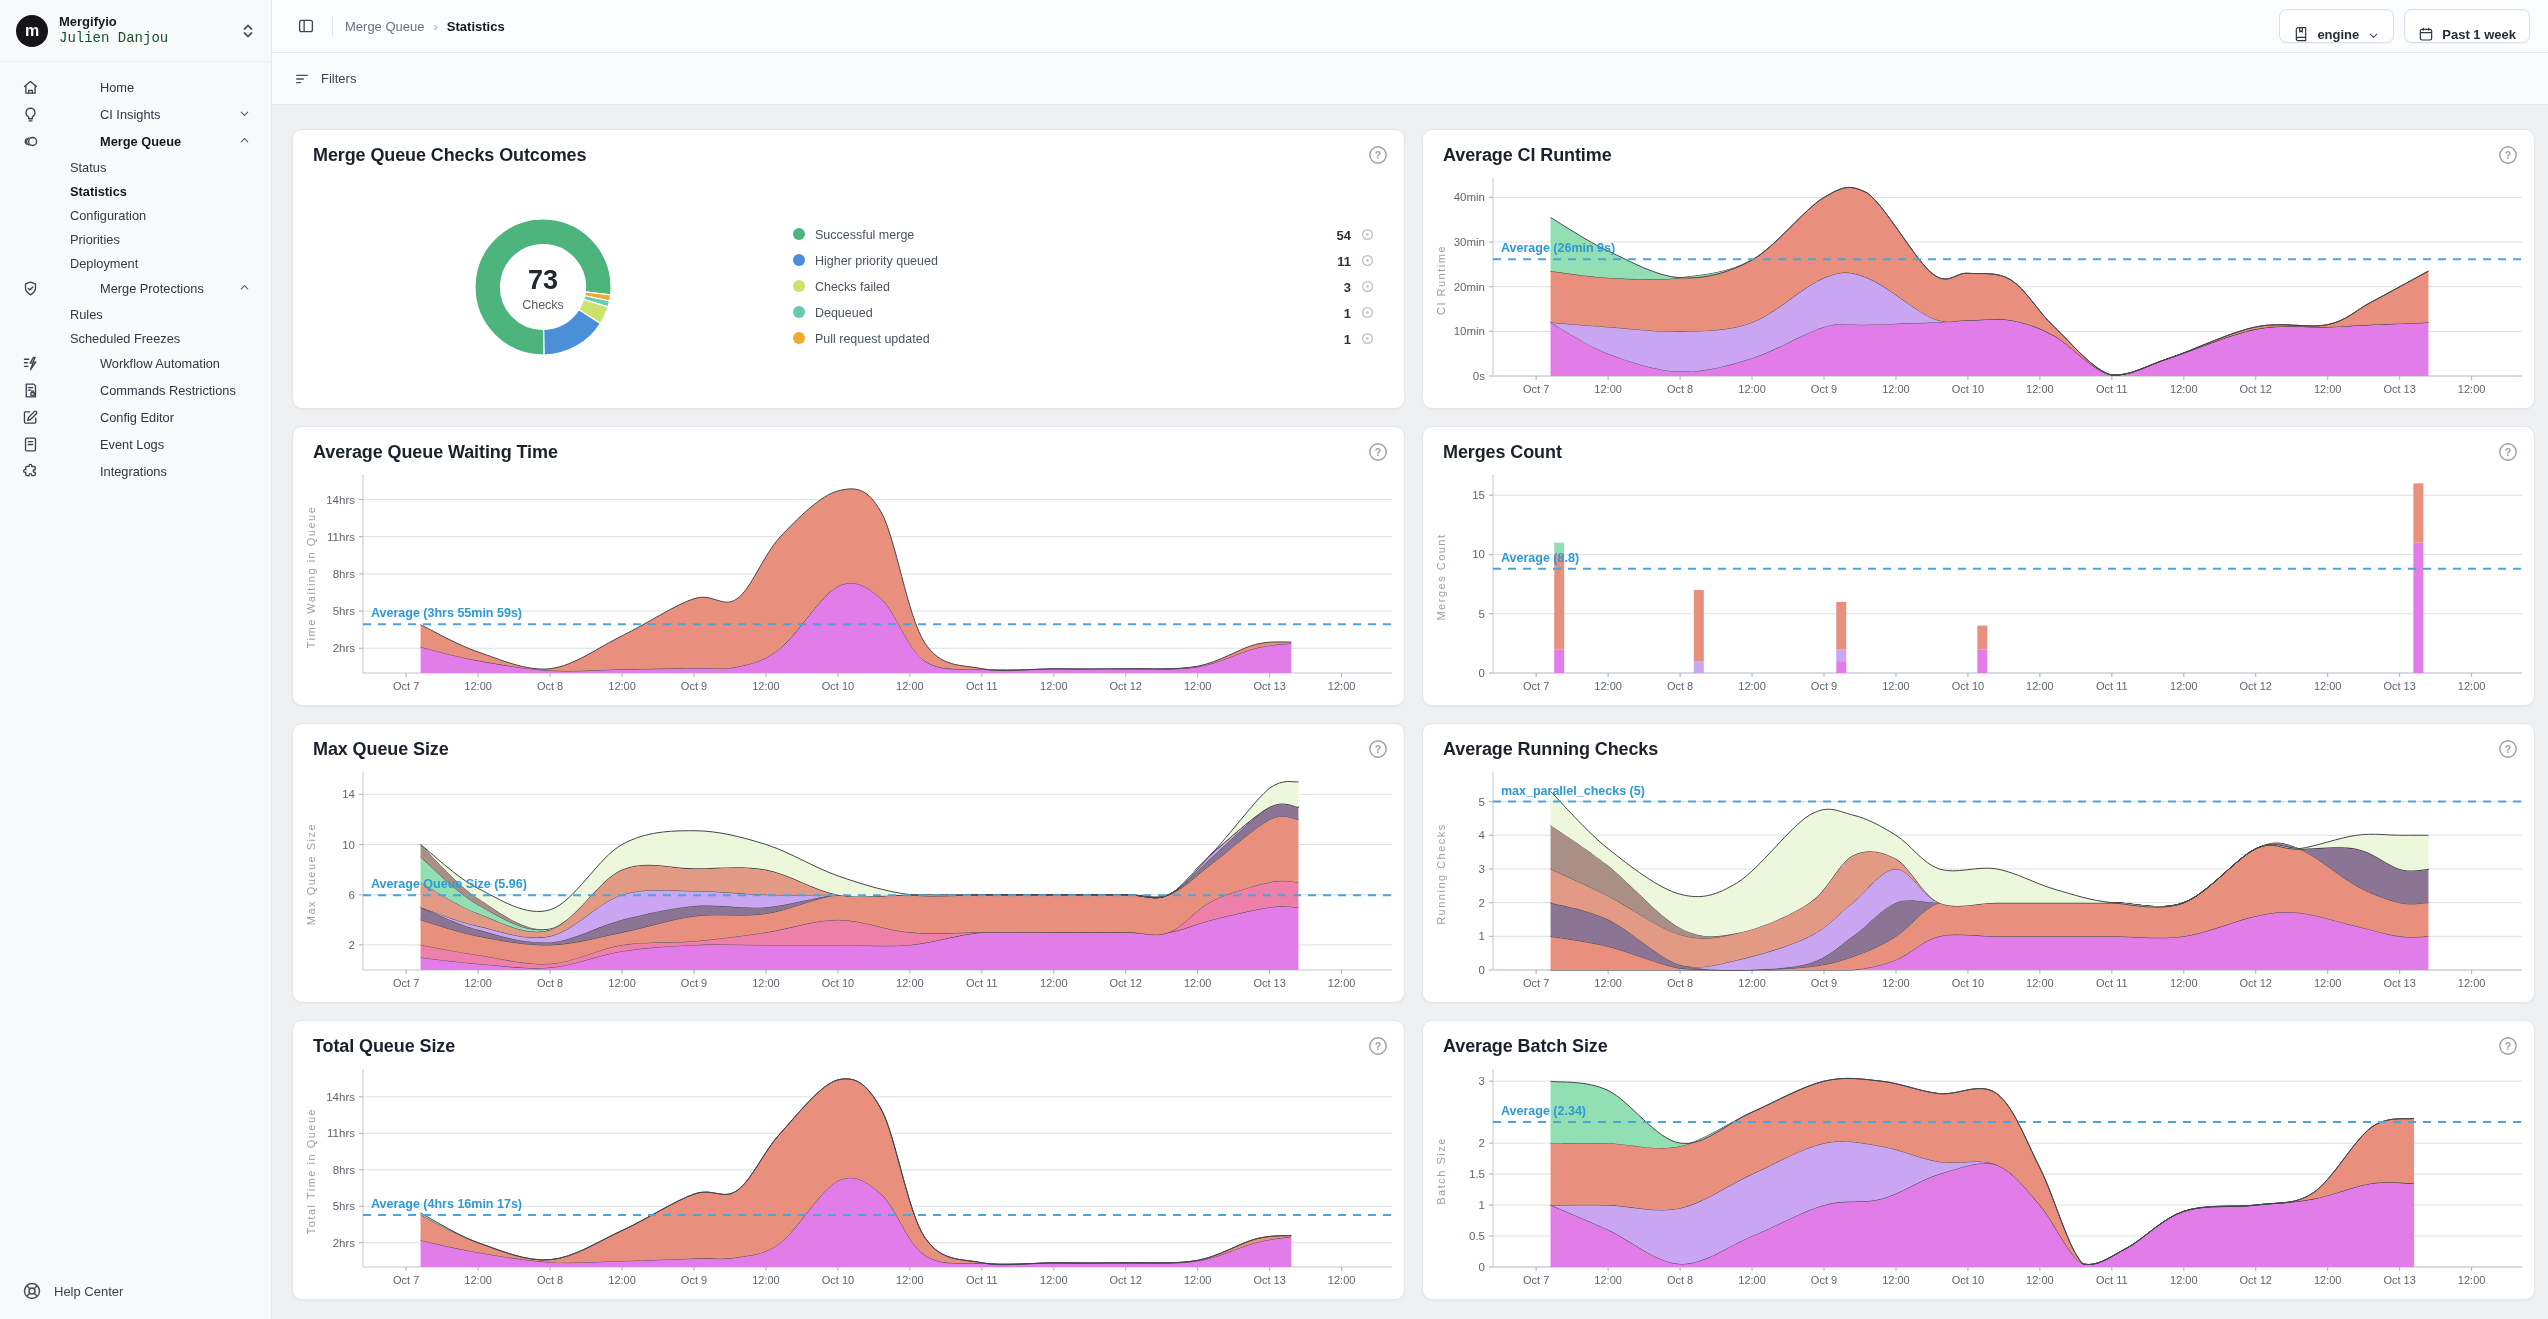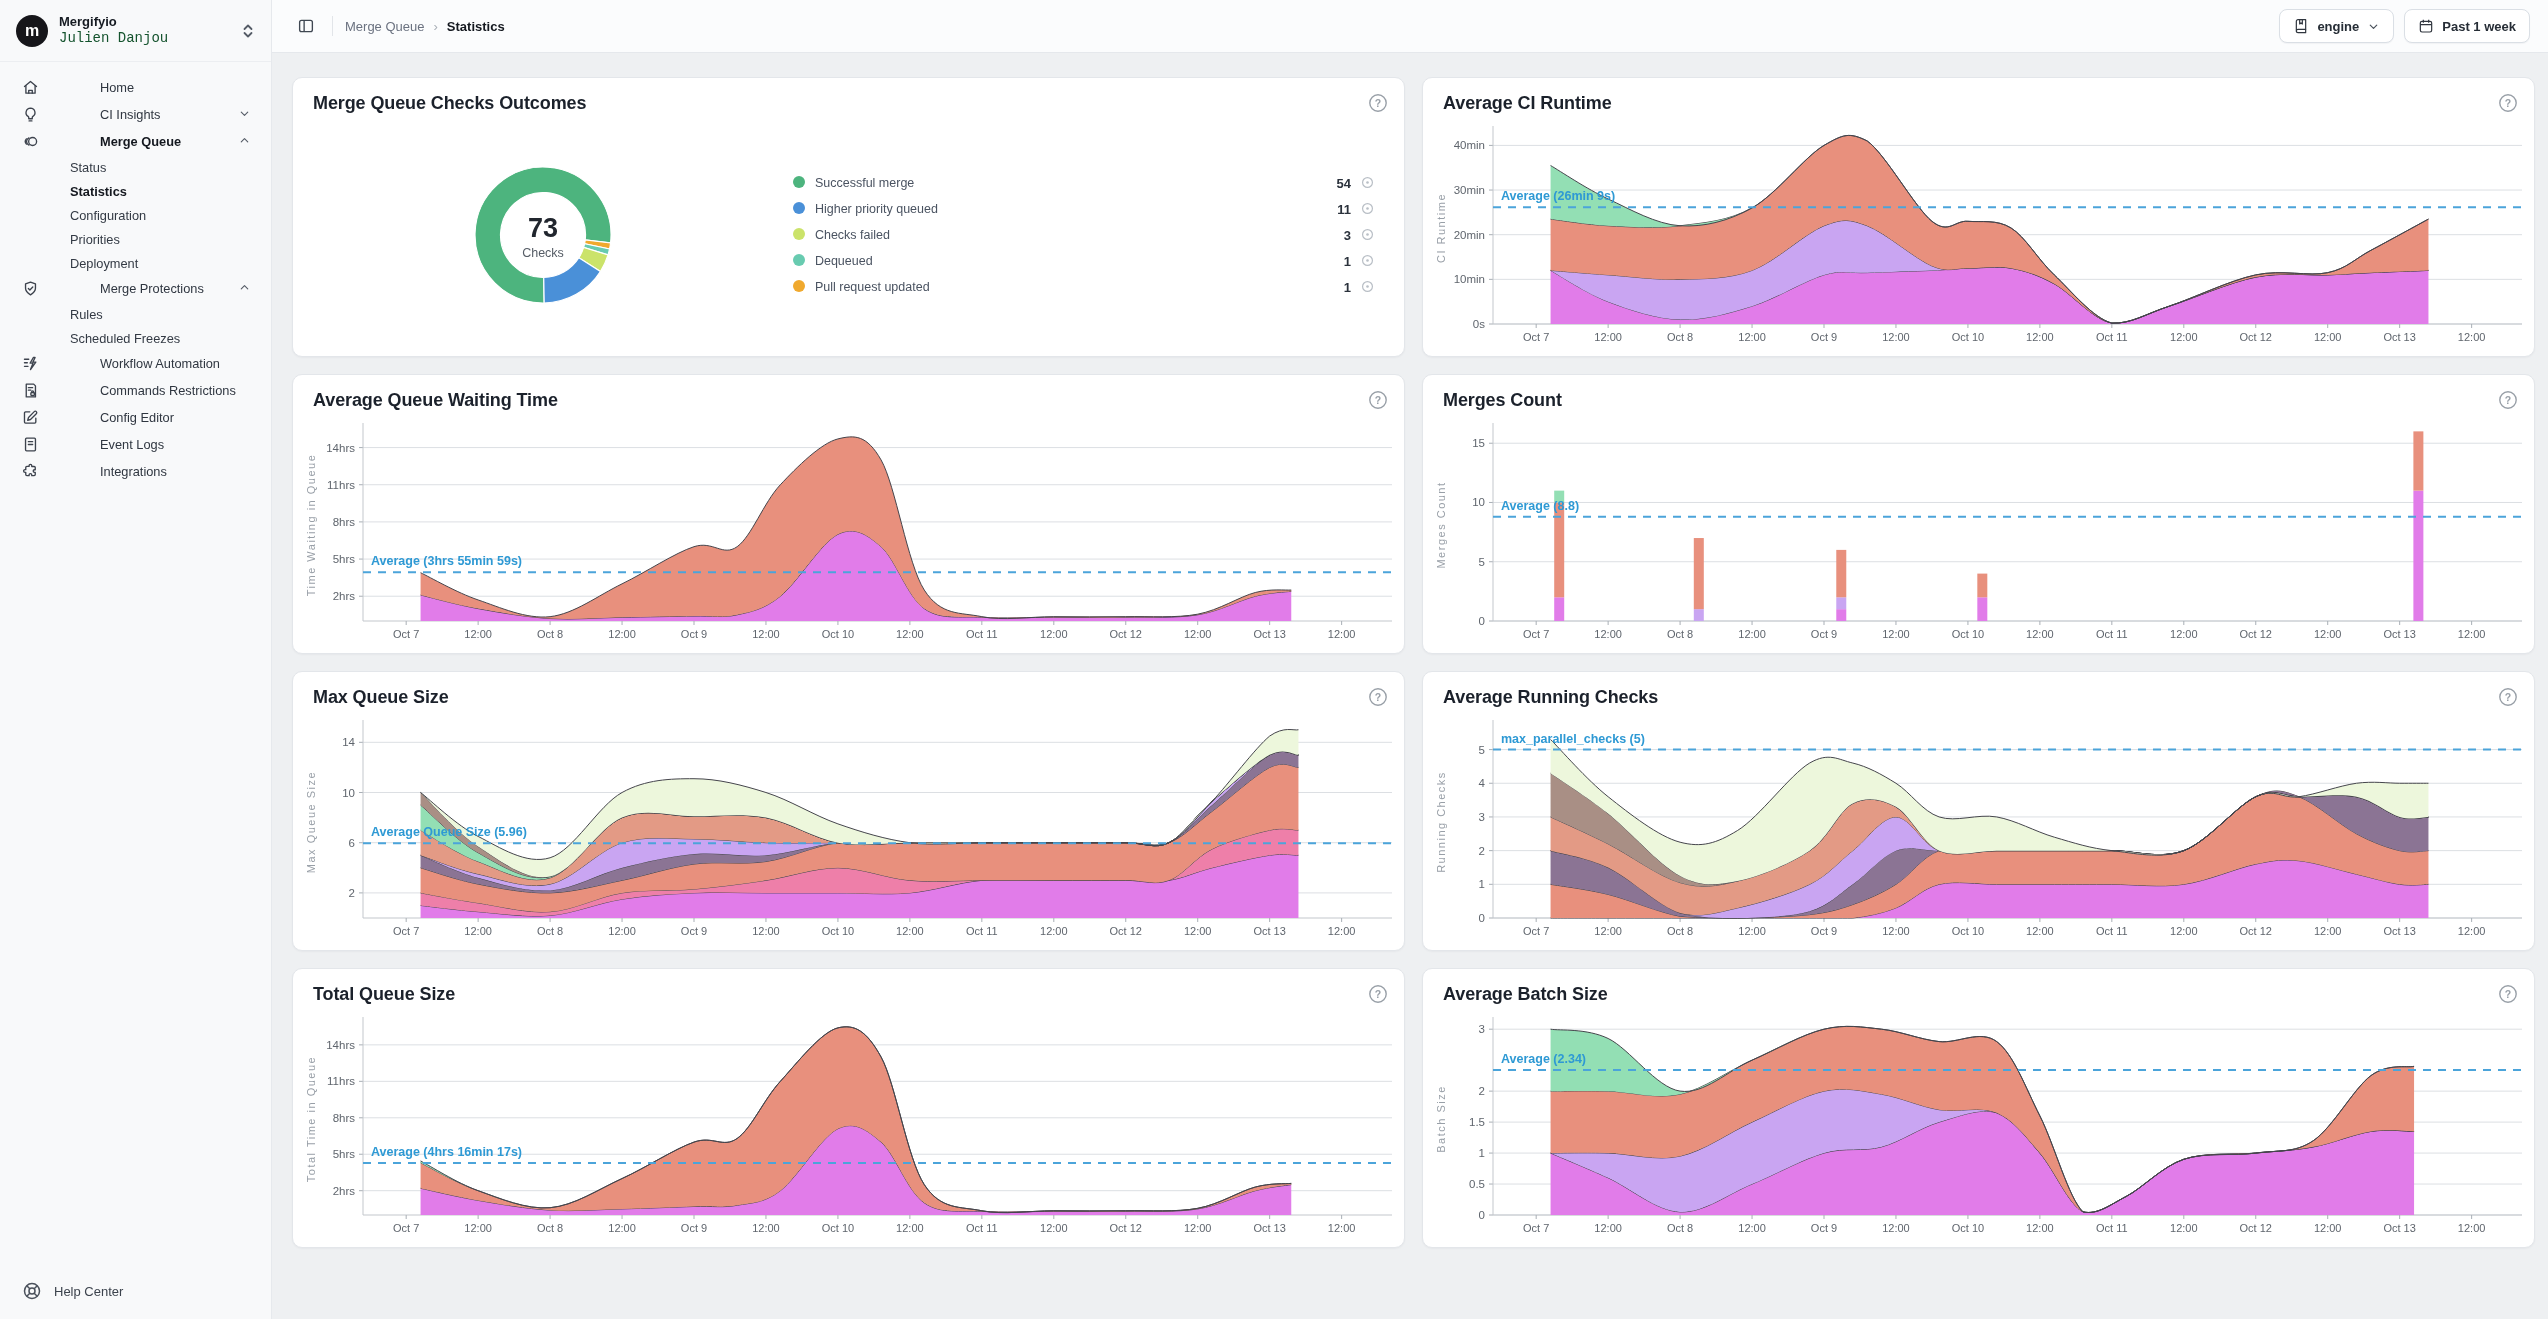--- a/index.html
+++ b/index.html
@@ -29,21 +29,21 @@
   .main { flex:1; display:flex; flex-direction:column; min-width:0; }
   .topbar { height:53px; background:#fbfcfd; border-bottom:1px solid #e5e8ec; display:flex; align-items:center; justify-content:space-between; padding:0 18px 0 20px; }
   .tb-left { display:flex; align-items:center; gap:12px; }
   .icon-btn { width:28px; height:28px; border:none; background:transparent; color:#3f4752; display:flex; align-items:center; justify-content:center; border-radius:6px; cursor:pointer; }
   .vdiv { width:1px; height:20px; background:#e2e5e9; }
   .crumb { display:flex; align-items:center; gap:9px; font-size:13px; }
   .crumb .c1 { color:#6b7280; cursor:pointer; }
   .crumb .sep { color:#aab0b8; font-size:13px; }
   .crumb .c2 { color:#14181f; font-weight:700; }
   .tb-right { display:flex; align-items:center; gap:10px; }
-  .btn { height:34px; display:flex; align-items:center; gap:8px; background:#fff; border:1px solid #dadfe5; border-radius:8px; padding:0 13px; font-size:13px; font-weight:600; color:#262d36; cursor:pointer; box-shadow:0 1px 1px rgba(16,24,40,.04); }
+  .btn { height:34px; display:flex; align-items:flex-end; gap:8px; background:#fff; border:1px solid #dadfe5; border-radius:8px; padding:0 13px; font-size:13px; font-weight:600; color:#262d36; cursor:pointer; box-shadow:0 1px 1px rgba(16,24,40,.04); }
   .btn .bico { width:16px; height:16px; color:#30363f; }
   .filtersbar { height:52px; background:#fafbfc; border-bottom:1px solid #e5e8ec; display:flex; align-items:center; gap:11px; padding:0 22px; }
   .filtersbar .ico { width:16px; height:16px; color:#4a515b; }
   .filtersbar .lbl { font-size:13px; color:#3c434d; font-weight:500; cursor:pointer; }
 
   .content { flex:1; display:grid; grid-template-columns:1fr 1fr; grid-auto-rows:280px; gap:17px; padding:24px 13px 0 20px; }
   .panel { background:#fff; border:1px solid #e3e6ea; border-radius:10px; box-shadow:0 1px 2px rgba(16,24,40,.04); overflow:hidden; display:flex; flex-direction:column; }
   .p-head { display:flex; align-items:flex-start; justify-content:space-between; padding:15px 16px 0 20px; }
   .p-title { font-size:18px; font-weight:700; color:#1b212b; letter-spacing:-.1px; }
   .qicon { width:20px; height:20px; color:#99a0a8; cursor:pointer; flex:none; }
@@ -239,20 +239,26 @@
         <button class="btn">
           <svg class="bico" viewBox="0 0 24 24" fill="none" stroke="currentColor" stroke-width="1.8">
               <rect x="3.5" y="5" width="17" height="16" rx="2.5"></rect>
               <path d="M3.5 10h17M8 2.5V7M16 2.5V7"></path>
             </svg>
           <span>Past 1 week</span>
         </button>
       </div>
     </header>
 
+    <div class="filtersbar">
+      <svg class="ico" viewBox="0 0 24 24" fill="none" stroke="currentColor" stroke-width="2" stroke-linecap="round">
+          <path d="M4 6.5h16M4 12h10M4 17.5h6"></path>
+        </svg>
+      <span class="lbl">Filters</span>
+    </div>
 
     <main class="content">
 
       <section class="panel">
         <div class="p-head">
           <span class="p-title">Merge Queue Checks Outcomes</span>
           <svg class="qicon" viewBox="0 0 20 20" fill="none">
               <circle cx="10" cy="10" r="8.2" stroke="currentColor" stroke-width="1.4"></circle>
               <text x="10" y="13.6" text-anchor="middle" font-size="10.5" font-weight="700" fill="currentColor">?</text>
             </svg>

